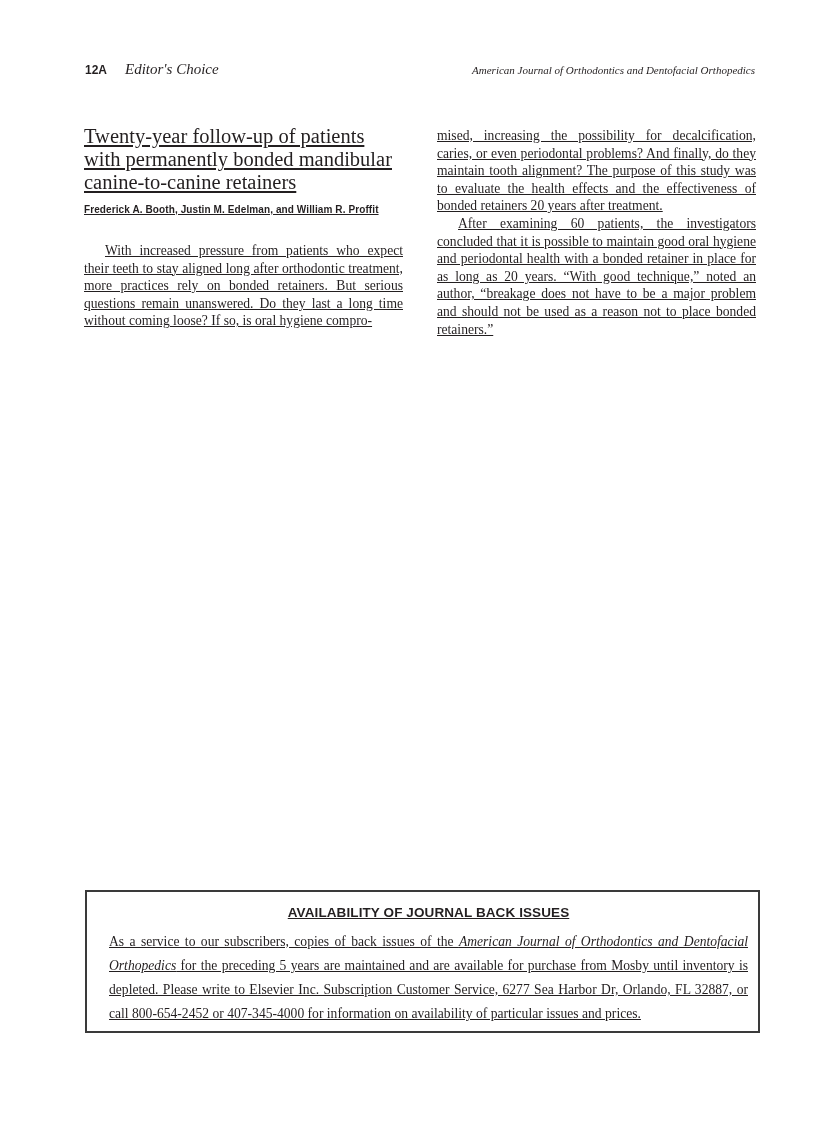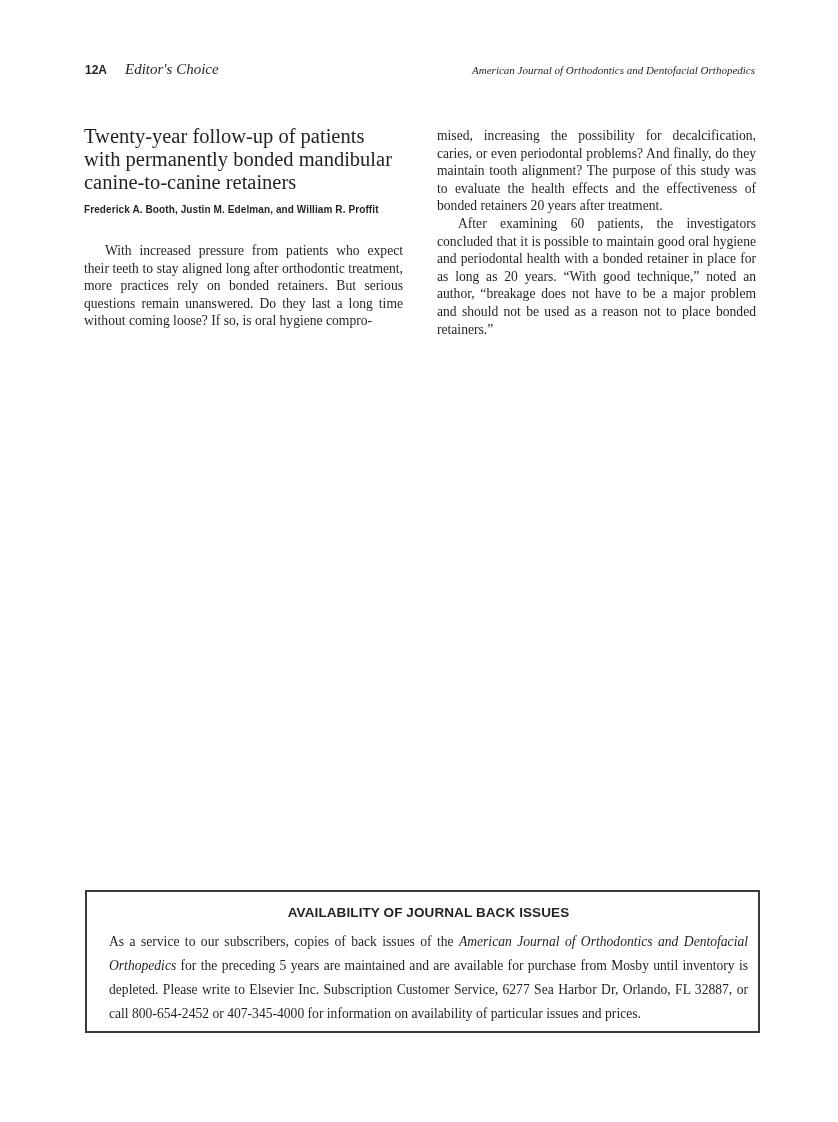--- a/index.html
+++ b/index.html
@@ -13,40 +13,40 @@
     .page-num { font-family: "Liberation Sans", sans-serif; font-weight: bold; font-size: 12px; }
     .section-name { font-style: italic; margin-left: 18px; font-size: 15px; }
 
     .running-head-right {
       position: absolute; right: 83px; top: 63px;
       text-align: right; font-style: italic; font-size: 11px; line-height: 14px;
     }
 
     .col {
       position: absolute; top: 125px; width: 319px;
-      font-size: 13.6px; line-height: 17.6px; text-align: justify;
+      font-size: 13.6px; line-height: 17.6px; text-align: justify; text-decoration: underline;
     }
     .col-left { left: 84px; }
     .col-right { left: 437px; top: 127px; }
 
     .article-title {
       font-size: 20.5px; line-height: 23px; font-weight: normal;
       text-align: left; margin-bottom: 8px; color: #231f20;
     }
     .authors {
       font-family: "Liberation Sans", sans-serif; font-weight: bold;
       font-size: 10px; line-height: 16px; text-align: left;
       margin-bottom: 24px; letter-spacing: 0.1px;
     }
     .para { text-indent: 21px; }
     .para.no-indent { text-indent: 0; }
 
     .notice-box {
       position: absolute; left: 85px; top: 890px; width: 675px; height: 143px;
-      border: 2px solid #3a3a3a; padding: 12px 10px 0 22px;
+      border: 2px solid #3a3a3a; padding: 12px 10px 0 22px; text-decoration: underline;
     }
     .notice-title {
       font-family: "Liberation Sans", sans-serif; font-weight: bold;
       font-size: 13.5px; text-align: center; line-height: 18px; margin-bottom: 8px;
       letter-spacing: 0.1px;
     }
     .notice-body {
       font-size: 13.6px; line-height: 24px; text-align: justify;
     }
     .notice-body i { font-style: italic; }

